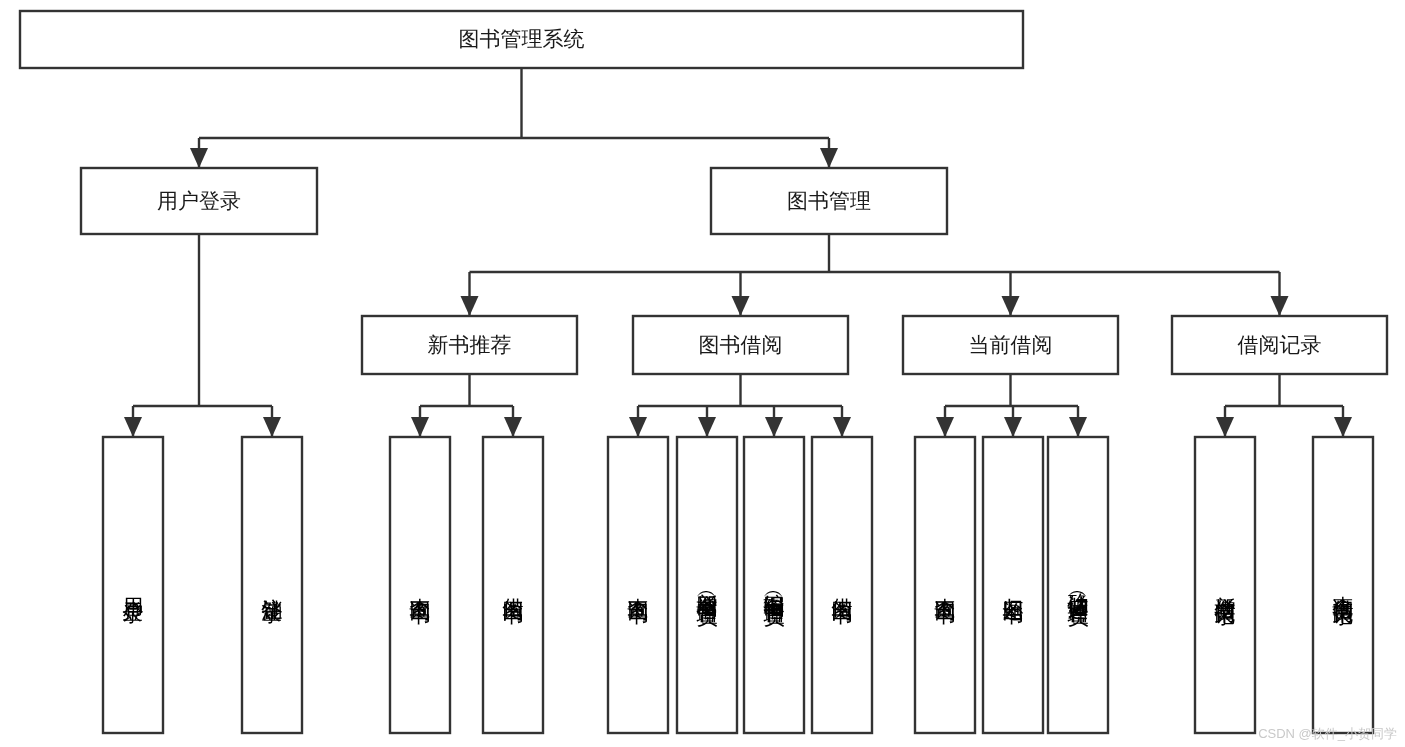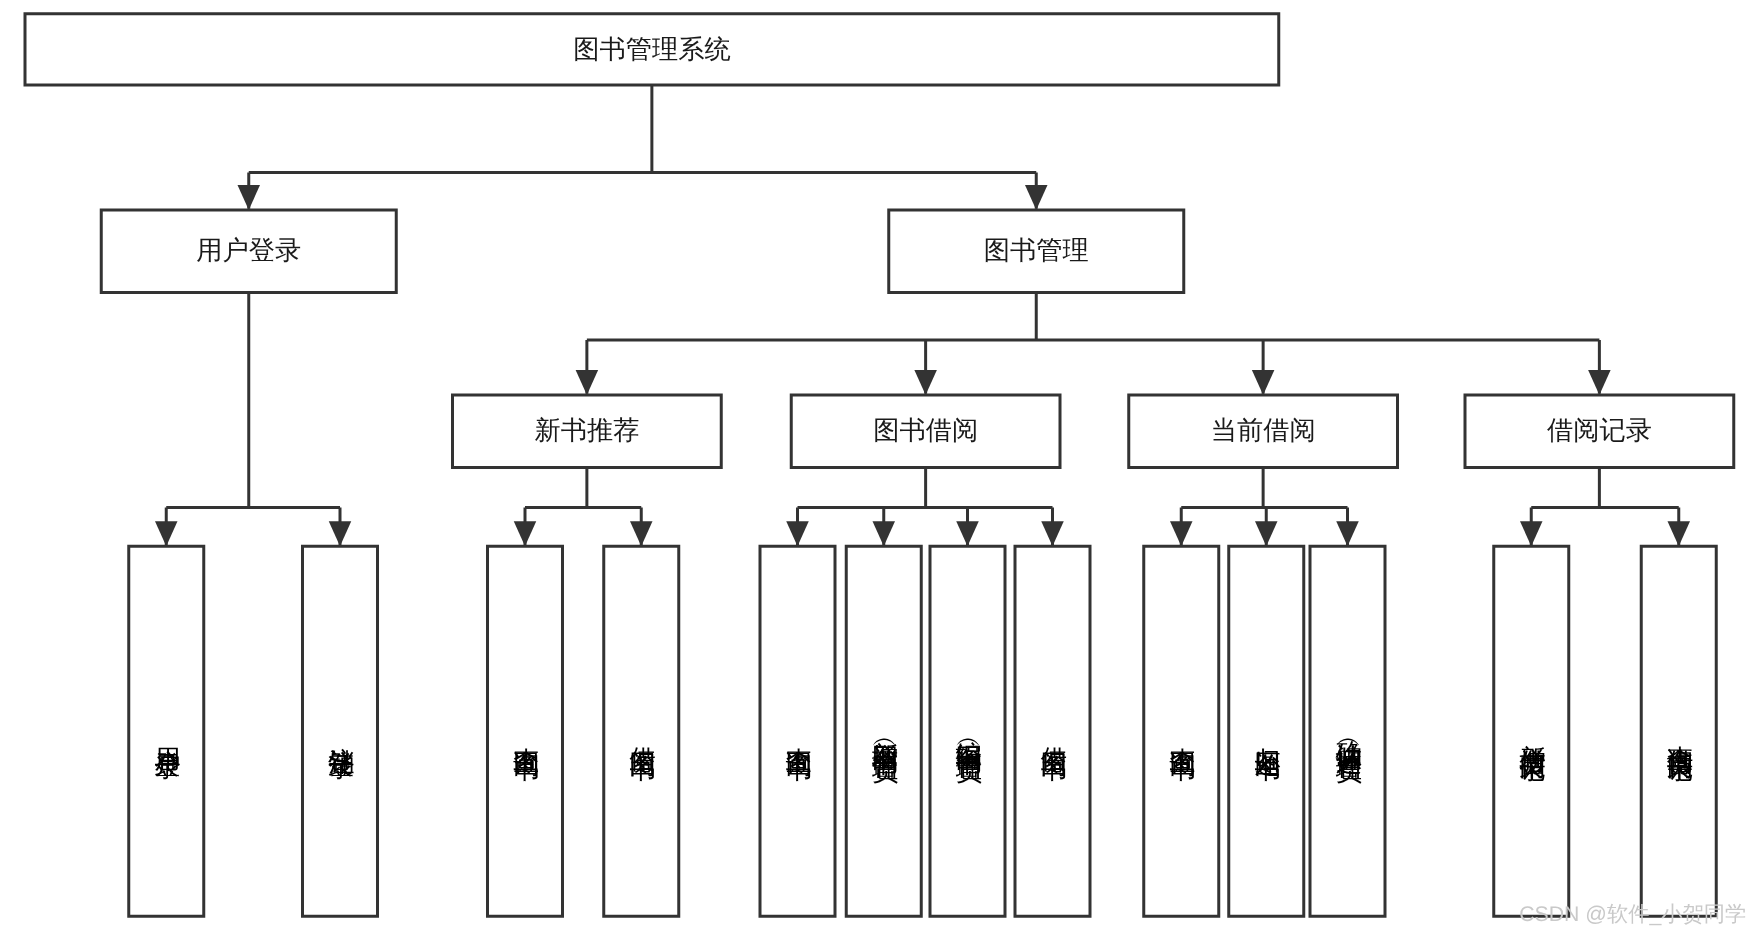--- a/index.html
+++ b/index.html
@@ -47,21 +47,21 @@
   }
   .arrow-head {
     fill: #333333;
     stroke: none;
   }
   .watermark {
     position: absolute;
     right: 8px;
     bottom: 4px;
     font-family: "Liberation Sans", "DejaVu Sans", sans-serif;
-    font-size: 17px;
+    font-size: 13px;
     color: #c9c9c9;
     white-space: nowrap;
     user-select: none;
   }
 </style>
 </head>
 <body>
 
 <svg id="chart" viewBox="0 0 1405 747" xmlns="http://www.w3.org/2000/svg">
 

